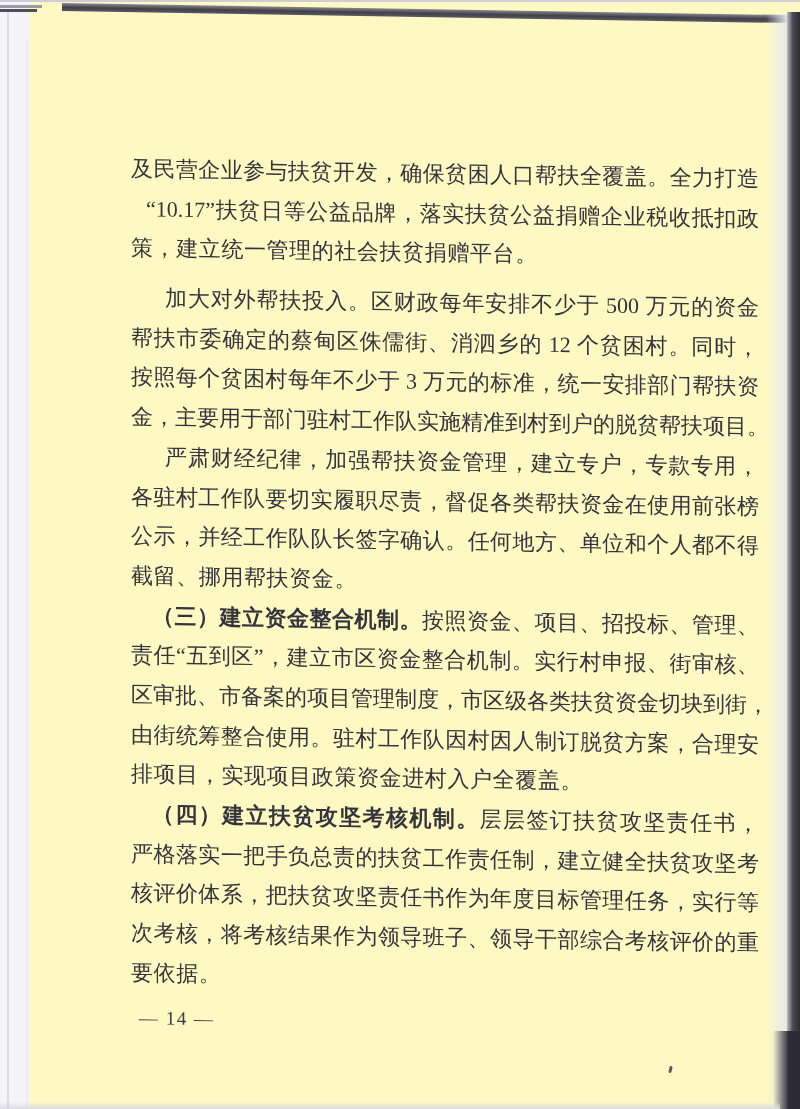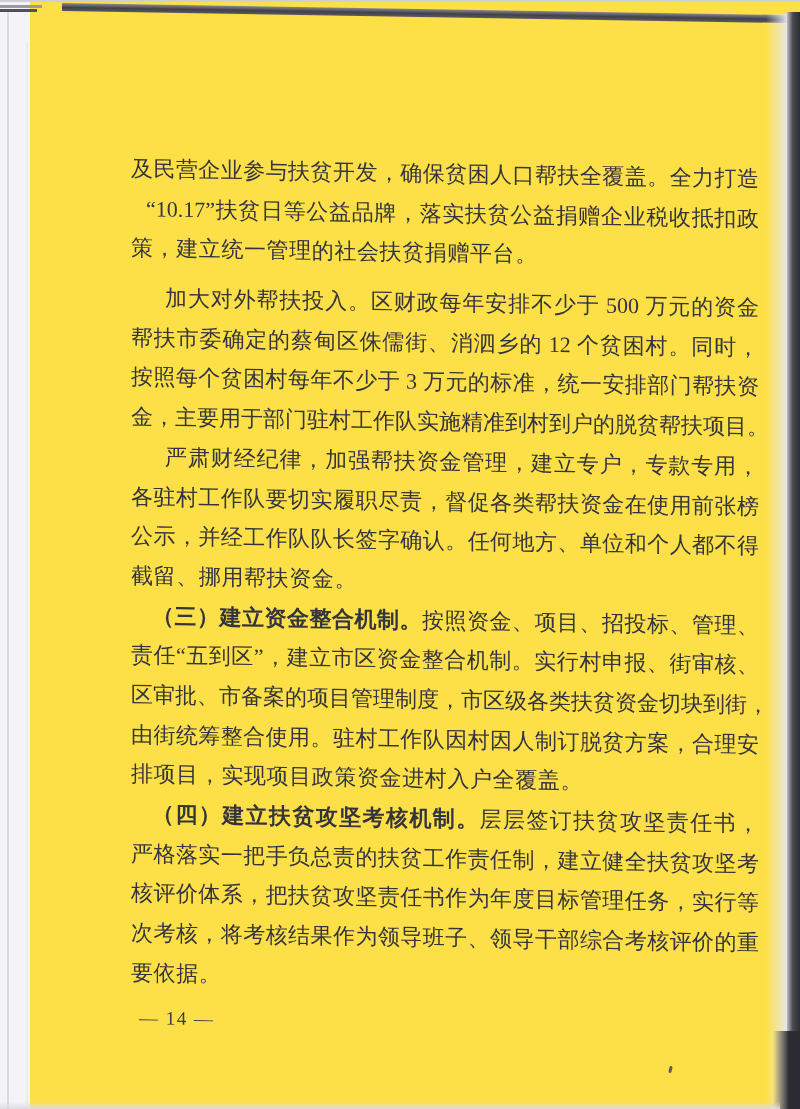--- a/index.html
+++ b/index.html
@@ -4,21 +4,21 @@
 <style>
   html,body{margin:0;padding:0;}
   body{
     width:800px;height:1109px;
     background:#e9e8ee;
     font-family:"Liberation Serif","DejaVu Serif",serif;
     overflow:hidden;
   }
   .screen{
     position:relative;width:800px;height:1109px;
-    background:#fde047;overflow:hidden;
+    background:#fef9c3;overflow:hidden;
   }
   
   .left-tint{position:absolute;left:0;top:0;width:30px;height:1109px;background:#f4f3f8;}
   .top-hairline{position:absolute;left:0;top:0;width:800px;height:2px;background:#cfced6;}
   .top-band{
     position:absolute;left:62px;top:3px;width:745px;height:8px;
     background:linear-gradient(to bottom,#8a8992,#413f48 55%,#5b5a64);
     transform:skewY(0.95deg);transform-origin:0 0;
   }
   .top-left-line-1{position:absolute;left:0;top:5px;width:42px;height:3px;background:#9b9aa4;}

